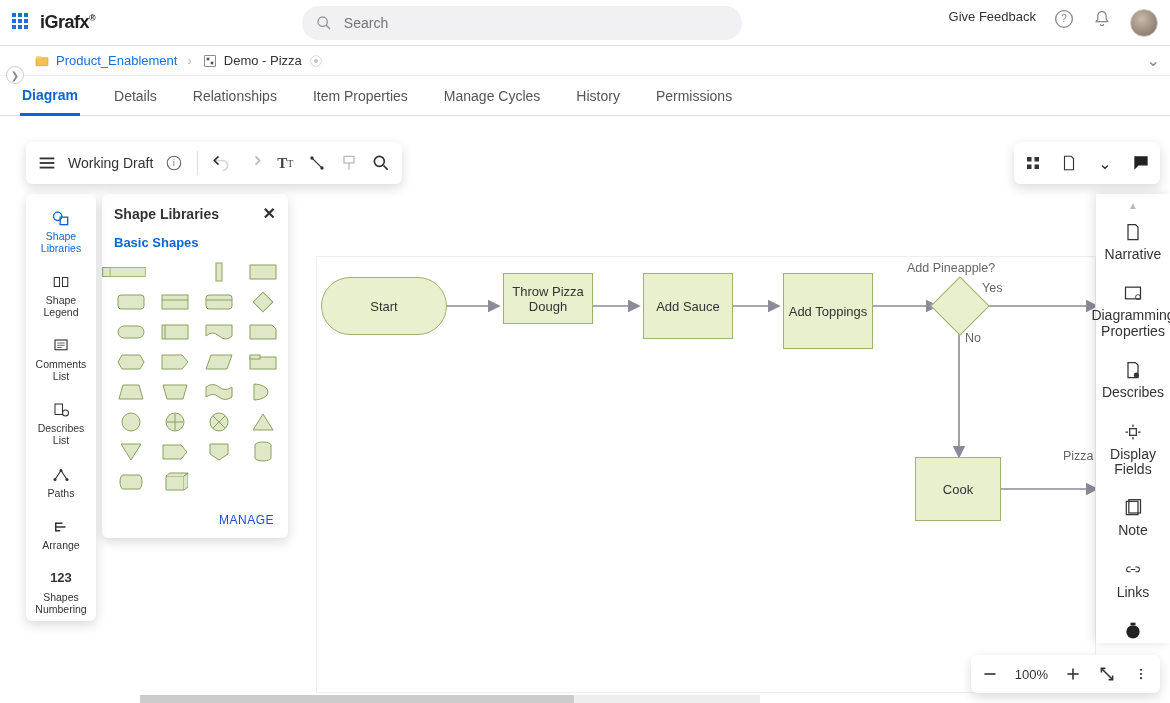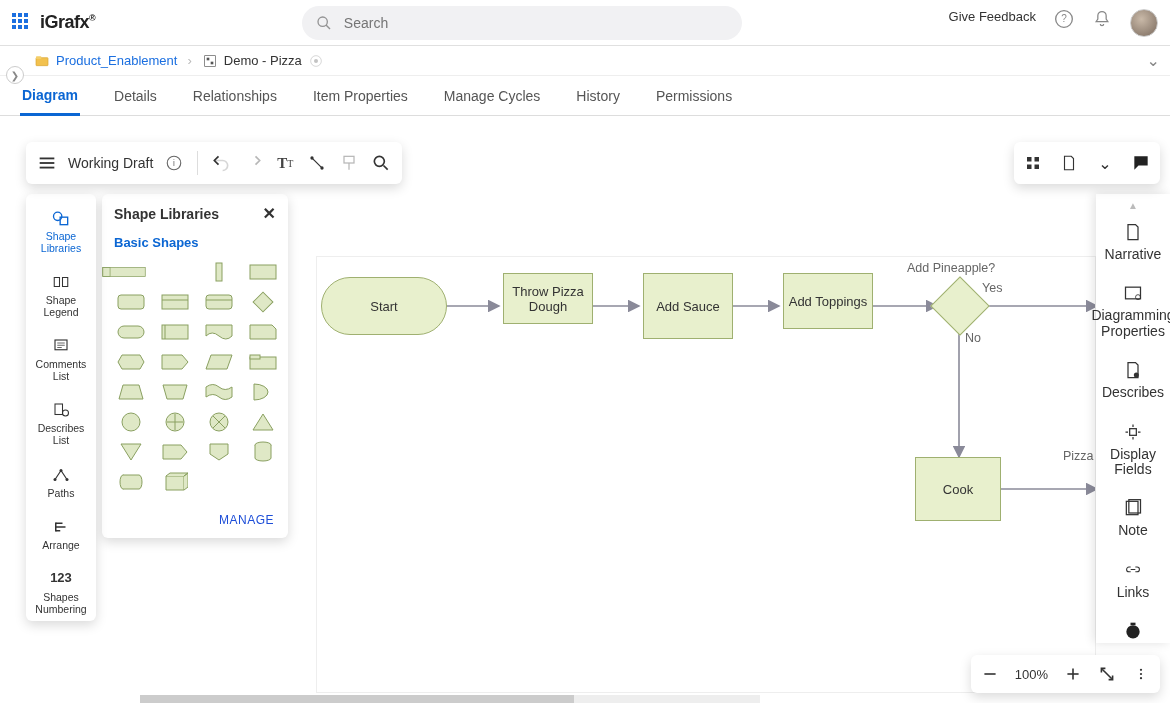--- a/index.html
+++ b/index.html
@@ -582,21 +582,21 @@
       <line x1="276" y1="49" x2="322" y2="49" class="arrow" stroke-width="1.6" marker-end="url(#ah)"></line>
       <line x1="416" y1="49" x2="462" y2="49" class="arrow" stroke-width="1.6" marker-end="url(#ah)"></line>
       <line x1="556" y1="49" x2="620" y2="49" class="arrow" stroke-width="1.6" marker-end="url(#ah)"></line>
       <line x1="664" y1="49" x2="780" y2="49" class="arrow" stroke-width="1.6" marker-end="url(#ah)"></line>
       <line x1="642" y1="70" x2="642" y2="200" class="arrow" stroke-width="1.6" marker-end="url(#ah)"></line>
       <line x1="684" y1="232" x2="780" y2="232" class="arrow" stroke-width="1.6" marker-end="url(#ah)"></line>
     </svg>
     <div class="node start" style="left:4px; top:20px; width:126px; height:58px;">Start</div>
     <div class="node" style="left:186px; top:16px; width:90px; height:51px;">Throw Pizza Dough</div>
     <div class="node" style="left:326px; top:16px; width:90px; height:66px;">Add Sauce</div>
-    <div class="node" style="left:466px; top:16px; width:90px; height:56px;">Add Toppings</div>
+    <div class="node" style="left:466px; top:16px; width:90px; height:76px;">Add Toppings</div>
     <div class="diamond" style="left:622px; top:28px;">
         <div></div>
       </div>
     <div class="lbl" style="left:590px; top:4px;">Add Pineapple?</div>
     <div class="lbl" style="left:665px; top:24px;">Yes</div>
     <div class="lbl" style="left:648px; top:74px;">No</div>
     <div class="node" style="left:598px; top:200px; width:86px; height:64px;">Cook</div>
     <div class="lbl" style="left:746px; top:192px;">Pizza</div>
   </div>
 

